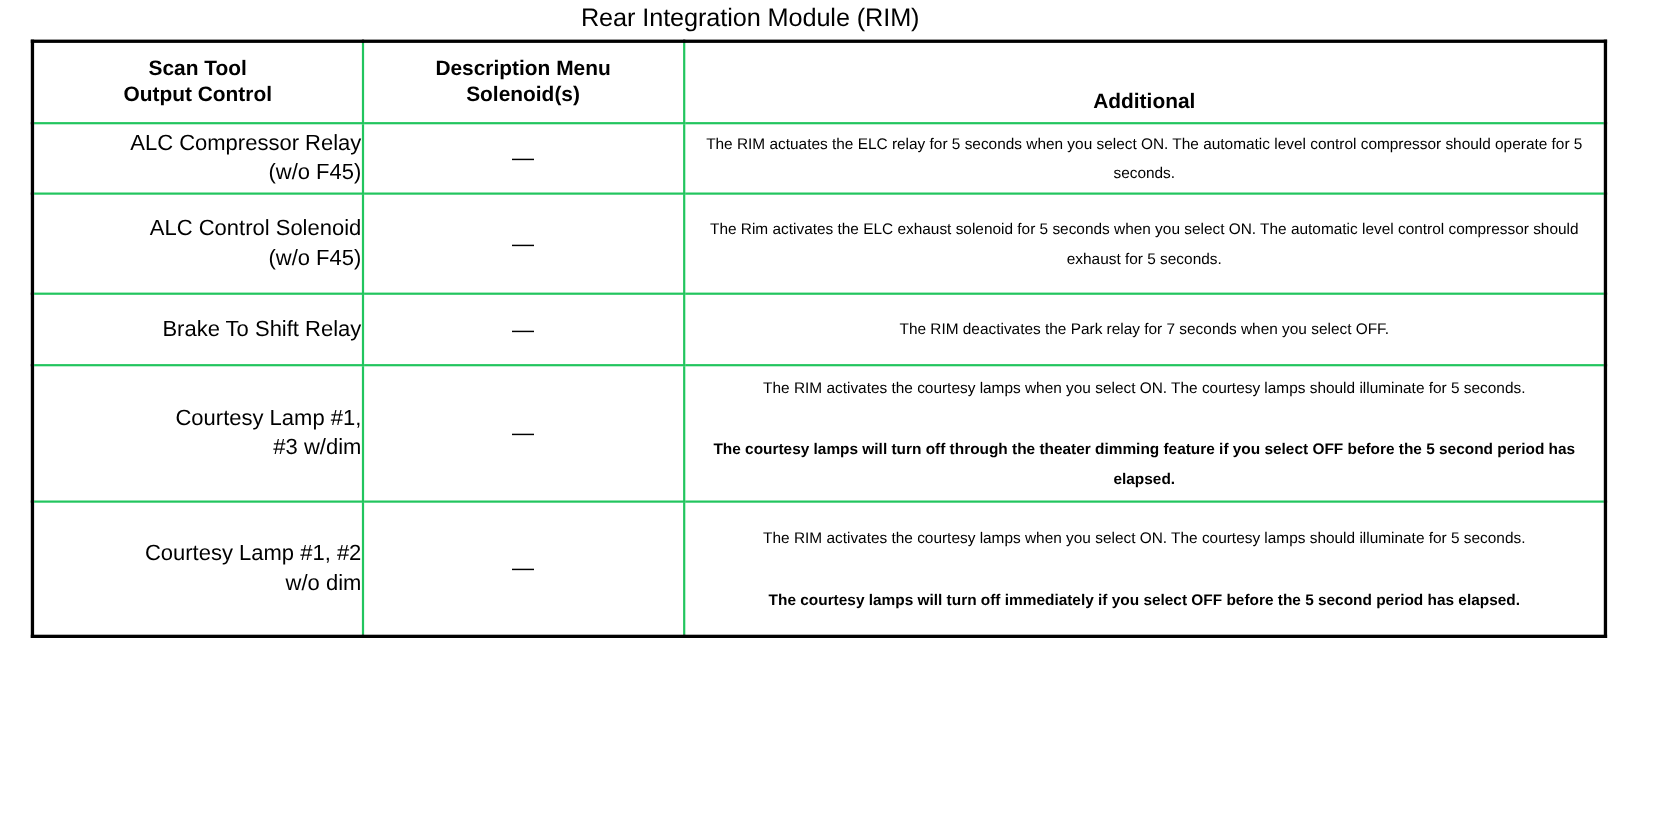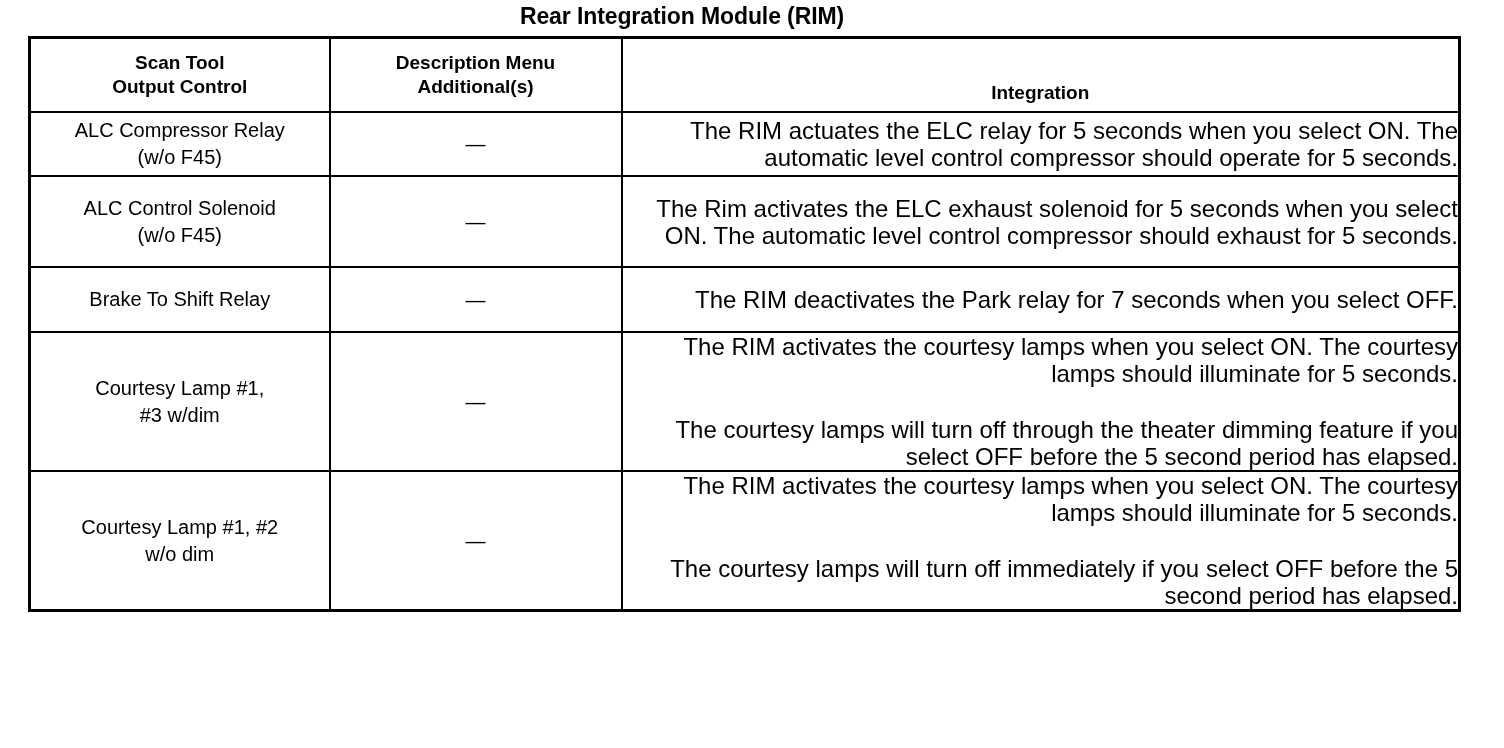--- a/index.html
+++ b/index.html
@@ -24,21 +24,21 @@
     overflow: hidden;
   }
 
   .doc-title {
     position: absolute;
     left: 0;
     top: 2px;
     width: 1364px;
     text-align: center;
     font-size: 23px;
-    font-weight: bold;
+    font-weight: normal;
     letter-spacing: -0.1px;
     line-height: 28px;
   }
 
   .table-wrap {
     position: absolute;
     left: 28px;
     top: 36px;
     width: 1430px;
   }
@@ -49,21 +49,21 @@
     width: 1430px;
     border: 3px solid #000;
   }
 
   table.rim col.c-control { width: 300px; }
   table.rim col.c-menu    { width: 292px; }
   table.rim col.c-desc    { width: 838px; }
 
   table.rim th,
   table.rim td {
-    border: 2px solid #000000;
+    border: 2px solid #22c55e;
     vertical-align: middle;
     padding: 0;
   }
 
   
   thead th {
     height: 66px;
     text-align: center;
     font-weight: bold;
     font-size: 19px;
@@ -74,38 +74,39 @@
   thead th.desc-head {
     vertical-align: bottom;
     padding-bottom: 6px;
   }
 
   
   td.control {
     font-size: 20px;
     line-height: 27px;
     padding: 8px 6px 8px 14px;
-    text-align: center;
+    text-align: right;
   }
   td.menu {
     text-align: center;
     font-size: 20px;
     line-height: 24px;
   }
   td.desc {
-    font-size: 24px;
+    font-size: 14px;
     line-height: 27px;
     padding: 7px 10px 7px 14px;
-    text-align: right;
+    text-align: center;
   }
   td.desc p {
     margin: 0;
   }
   td.desc p + p {
     margin-top: 29px;
+    font-weight: bold;
   }
 
   .dash {
     display: inline-block;
     font-size: 20px;
     line-height: 1;
   }
 
   
   tr.r0 td { height: 62px; }
@@ -131,24 +132,24 @@
         <col class="c-desc">
       </colgroup>
       <thead>
         <tr>
           <th>
             <span>Scan Tool</span><br>
             <span>Output Control</span>
           </th>
           <th>
             <span>Description Menu</span><br>
-            <span>Additional(s)</span>
+            <span>Solenoid(s)</span>
           </th>
           <th class="desc-head">
-            <span>Integration</span>
+            <span>Additional</span>
           </th>
         </tr>
       </thead>
       <tbody>
 
         <tr class="r0">
           <td class="control">
             <span>ALC Compressor Relay</span><br>
             <span>(w/o F45)</span>
           </td>

